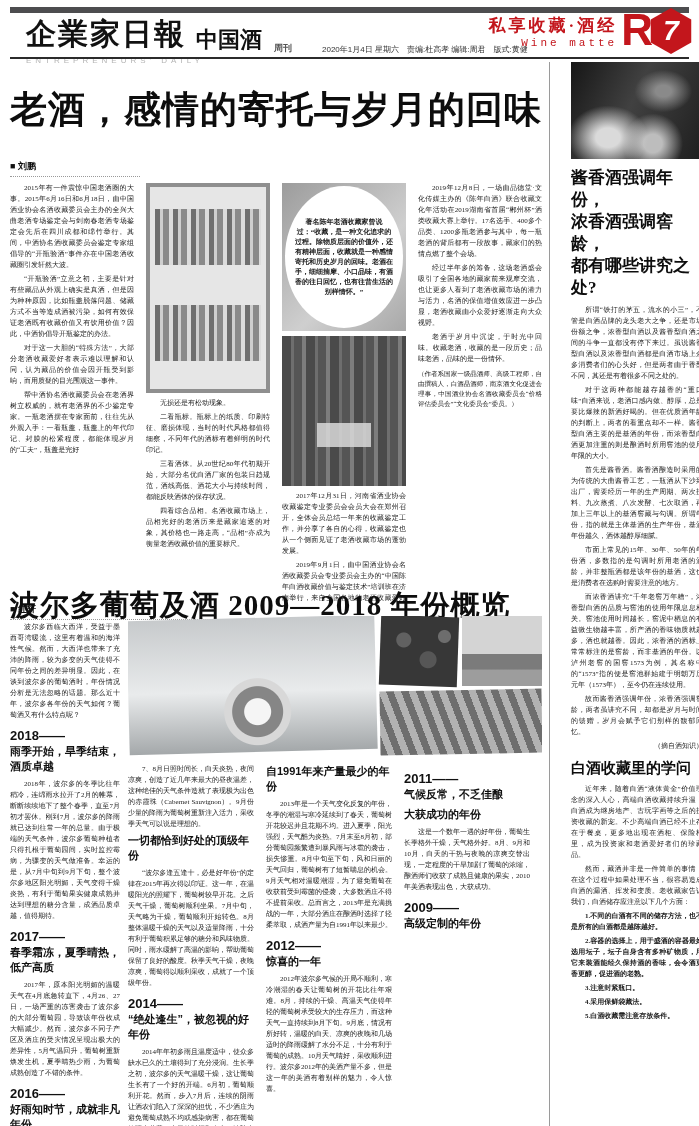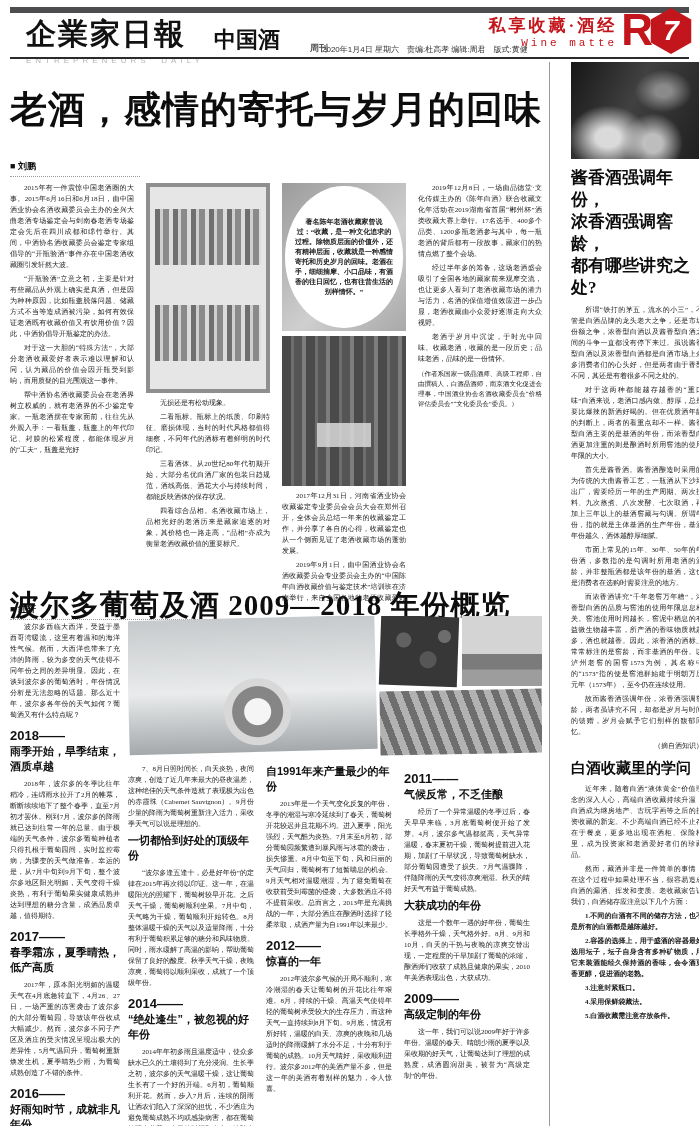--- a/index.html
+++ b/index.html
@@ -1,21 +1,21 @@
 <!DOCTYPE html>
 <html><head>
 <meta charset="utf-8">
 <style>
   html,body{margin:0;padding:0;background:#fff;}
   .page{position:relative;width:699px;height:1126px;background:#fff;overflow:hidden;
         font-family:"Liberation Serif","DejaVu Serif",serif;color:#1a1a1a;}
   .topbar{position:absolute;left:10px;top:7px;width:679px;height:6px;background:#4d4d4f;}
   
   .brand{position:absolute;left:26px;top:14px;}
-  .brand-line{display:flex;align-items:flex-end;gap:28px;}
+  .brand-line{display:flex;align-items:flex-end;gap:10px;}
   .brand-cn{font-size:30px;font-weight:900;letter-spacing:2px;color:#111;}
   .brand-prod{font-size:22px;font-weight:900;color:#111;}
   .brand-weekly{font-size:9px;font-weight:700;color:#555;margin-left:2px;}
   .brand-en{font-size:8px;letter-spacing:4px;color:#b5b5b5;margin-top:1px;font-family:"Liberation Sans",sans-serif;}
   .dateline{position:absolute;left:322px;top:44px;font-size:8px;color:#333;
             font-family:"Liberation Sans",sans-serif;white-space:nowrap;}
   .flag{position:absolute;right:6px;top:10px;display:flex;align-items:flex-start;}
   .flag-txt{text-align:right;margin-top:4px;}
   .flag-cn{font-size:17px;font-weight:900;letter-spacing:3px;}
   .flag-en{font-size:11px;letter-spacing:3px;font-family:"Liberation Mono","DejaVu Sans Mono",monospace;}
@@ -192,26 +192,24 @@
       <div class="bdx-col">
           <div class="year-sub">自1991年来产量最少的年份</div>
           <p class="para">2013年是一个天气变化反复的年份，冬季的潮湿与寒冷延续到了春天，葡萄树开花较迟并且花期不均。进入夏季，阳光强烈，天气酷为炎热。7月末至8月初，部分葡萄园频繁遭到暴风雨与冰雹的袭击，损失惨重。8月中旬至下旬，风和日丽的天气回归，葡萄树有了短暂喘息的机会。9月天气相对温暖潮湿，为了避免葡萄在收获前受到霉菌的侵袭，大多数酒庄不得不提前采收。总而言之，2013年是充满挑战的一年，大部分酒庄在酿酒时选择了轻柔萃取，成酒产量为自1991年以来最少。</p>
           <div class="year-head">2012——</div>
           <div class="year-sub">惊喜的一年</div>
           <p class="para">2012年波尔多气候的开局不顺利，寒冷潮湿的春天让葡萄树的开花比往年艰难。8月，持续的干燥、高温天气使得年轻的葡萄树承受较大的生存压力，而这种天气一直持续到8月下旬。9月底，情况有所好转，温暖的白天、凉爽的夜晚和几场适时的降雨缓解了水分不足，十分有利于葡萄的成熟。10月天气晴好，采收顺利进行。波尔多2012年的美酒产量不多，但是这一年的美酒有着别样的魅力，令人惊喜。</p>
         </div>
       <div class="bdx-col">
           <div class="year-head">2011——</div>
           <div class="year-sub">气候反常，不乏佳酿</div>
-          <p class="para">经历了一个异常温暖的冬季过后，春天早早来临，3月底葡萄树便开始了发芽。4月，波尔多气温都挺高，天气异常温暖，春末夏初干燥，葡萄树提前进入花期，加剧了干旱状况，导致葡萄树缺水，部分葡萄园遭受了损失。7月气温骤降，伴随降雨的天气变得凉爽潮湿。秋天的晴好天气有益于葡萄成熟。</p>
           <div class="year-sub">大获成功的年份</div>
           <p class="para">这是一个数年一遇的好年份，葡萄生长季格外干燥，天气格外好。8月、9月和10月，白天的干热与夜晚的凉爽交替出现，一定程度的干旱加剧了葡萄的浓缩，酿酒师们收获了成熟且健康的果实，2010年美酒表现出色，大获成功。</p>
           <div class="year-head">2009——</div>
           <div class="year-sub">高级定制的年份</div>
-          <p class="para">这一年，我们可以说2009年好于许多年份。温暖的春天、晴朗少雨的夏季以及采收期的好天气，让葡萄达到了理想的成熟度，成酒圆润甜美，被誉为“高级定制”的年份。</p>
         </div>
     </div>
   </div>
 
   <div class="vrule"></div>
   <aside class="aside">
     <div class="photo-pour"></div>
     <h3 class="h3">
       <span>酱香酒强调年份，</span><br>
       <span>浓香酒强调窖龄，</span><br>

